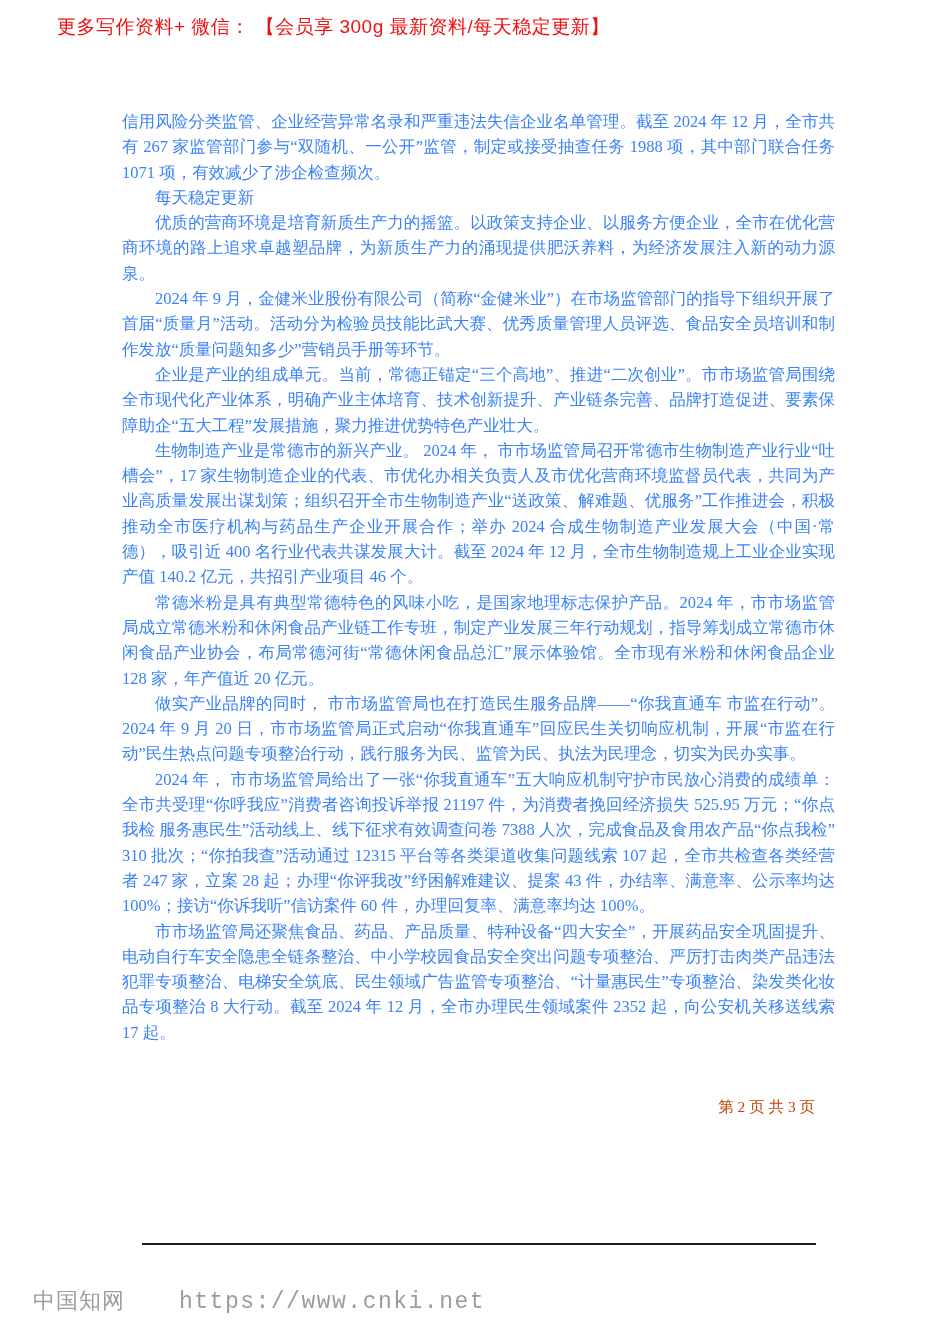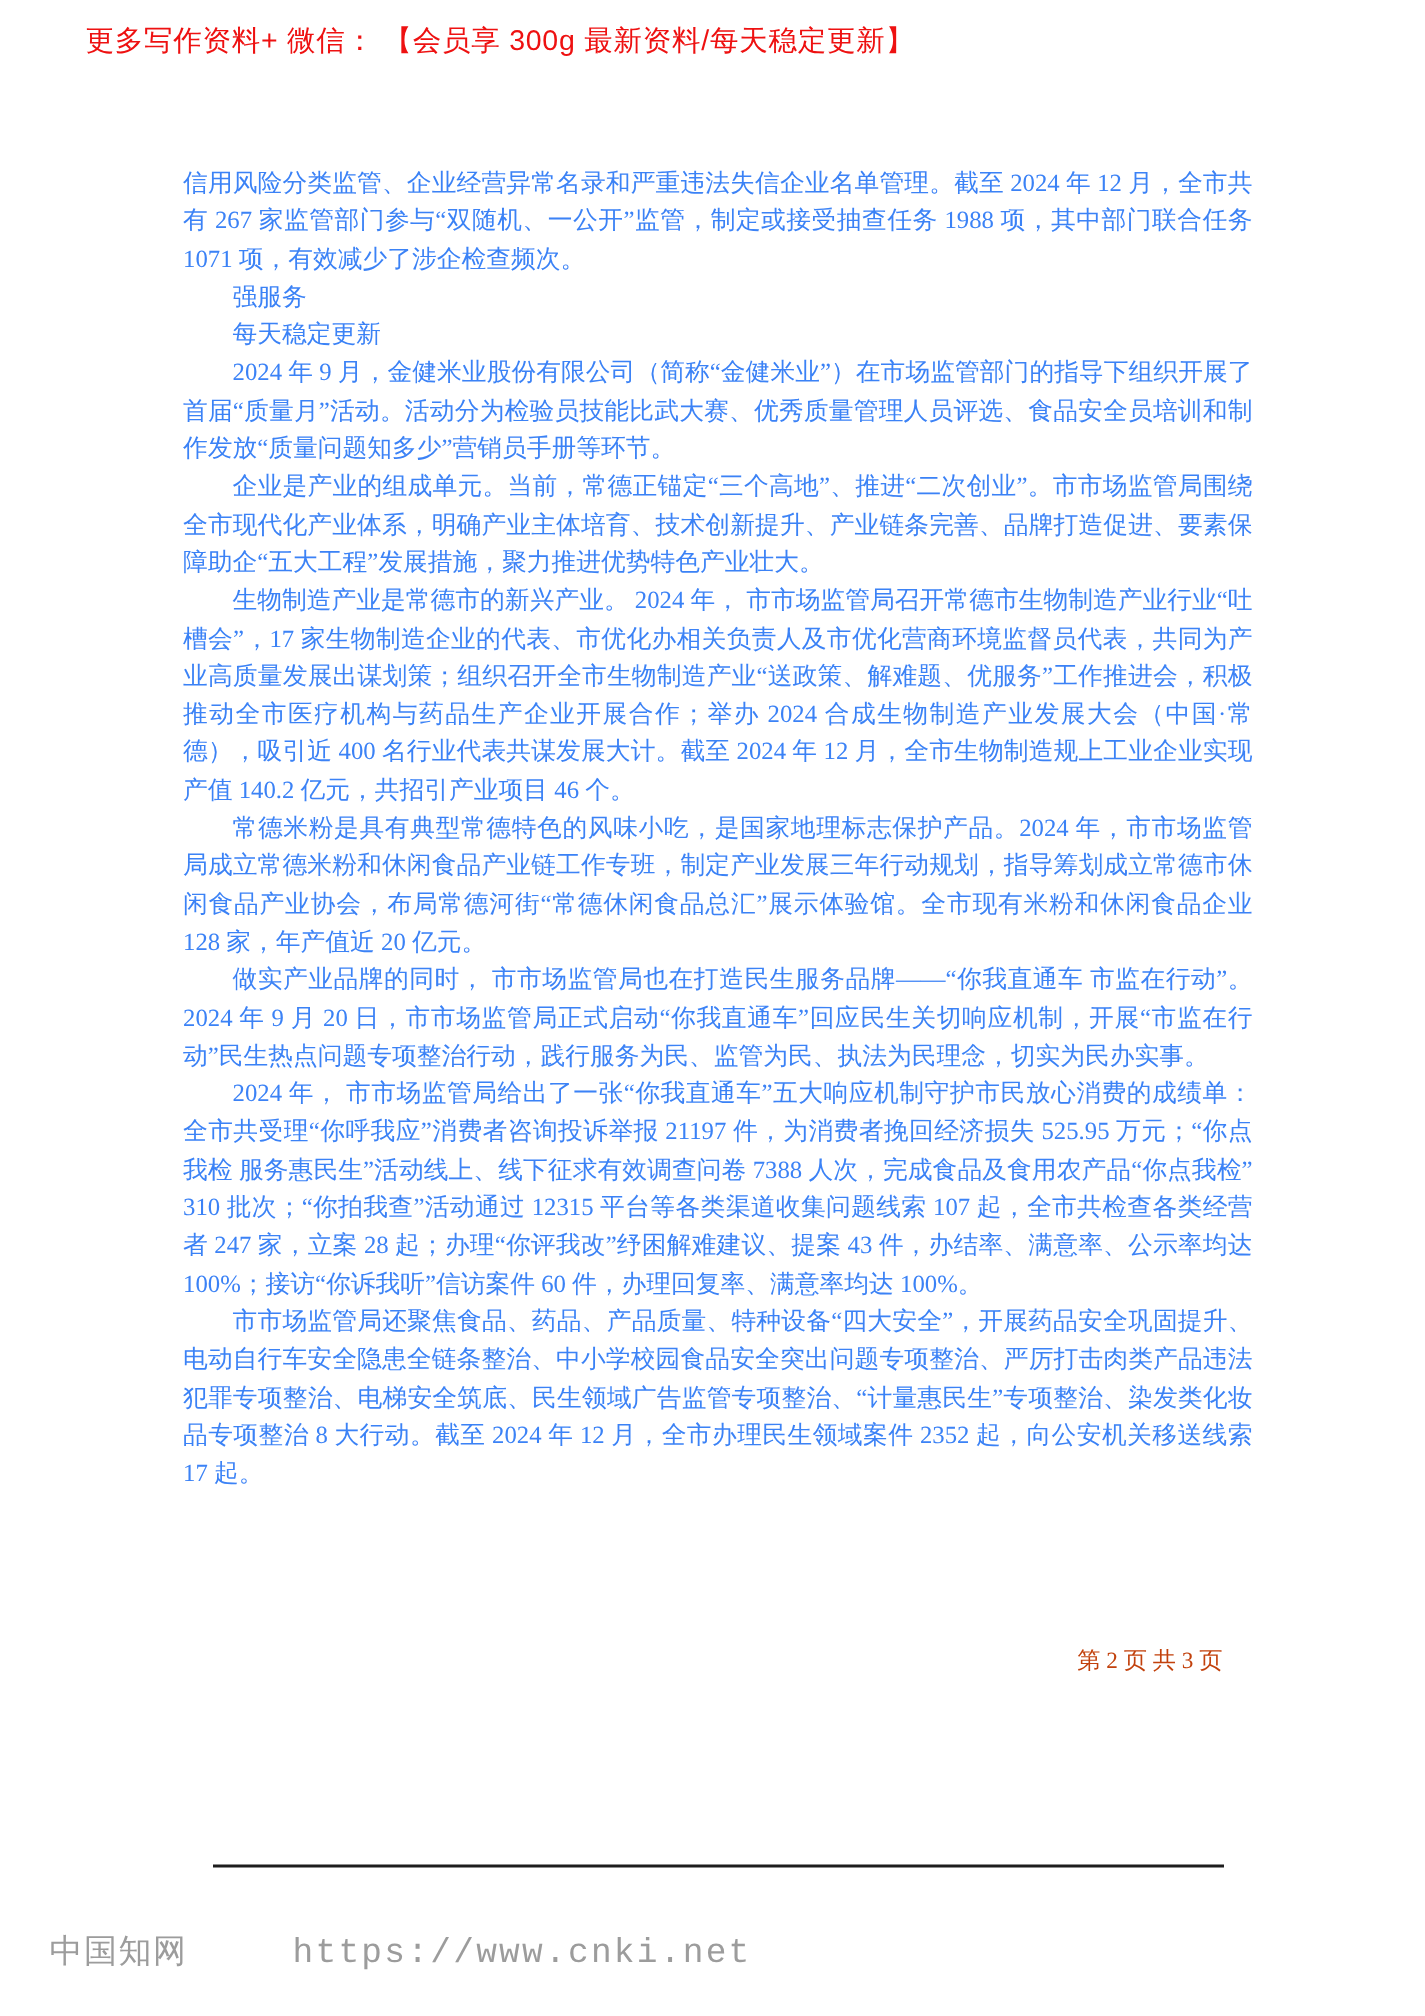--- a/index.html
+++ b/index.html
@@ -60,21 +60,21 @@
     width: 674px;
     height: 2px;
     background: #1d1d1d;
   }
   .watermark {
     position: absolute;
     left: 33px;
     top: 1286px;
     display: flex;
     align-items: baseline;
-    gap: 34px;
+    gap: 18px;
     color: #9c9c9c;
   }
   .watermark .site-name {
     font-size: 22px;
     font-family: "Liberation Serif", serif;
     letter-spacing: 1px;
   }
   .watermark .site-url {
     font-size: 23px;
     font-family: "Liberation Mono", monospace;
@@ -84,22 +84,22 @@
 </style>
 </head>
 <body>
 
 <div class="page">
 
   <div class="promo-header">更多写作资料+ 微信： 【会员享 300g 最新资料/每天稳定更新】</div>
 
   <div class="article">
       <p class="para">信用风险分类监管、企业经营异常名录和严重违法失信企业名单管理。截至 2024 年 12 月，全市共有 267 家监管部门参与“双随机、一公开”监管，制定或接受抽查任务 1988 项，其中部门联合任务 1071 项，有效减少了涉企检查频次。</p>
-      <p class="para indent">强服务</p>
       <p class="para indent">每天稳定更新</p>
+      <p class="para indent">优质的营商环境是培育新质生产力的摇篮。以政策支持企业、以服务方便企业，全市在优化营商环境的路上追求卓越塑品牌，为新质生产力的涌现提供肥沃养料，为经济发展注入新的动力源泉。</p>
       <p class="para indent">2024 年 9 月，金健米业股份有限公司（简称“金健米业”）在市场监管部门的指导下组织开展了首届“质量月”活动。活动分为检验员技能比武大赛、优秀质量管理人员评选、食品安全员培训和制作发放“质量问题知多少”营销员手册等环节。</p>
       <p class="para indent">企业是产业的组成单元。当前，常德正锚定“三个高地”、推进“二次创业”。市市场监管局围绕全市现代化产业体系，明确产业主体培育、技术创新提升、产业链条完善、品牌打造促进、要素保障助企“五大工程”发展措施，聚力推进优势特色产业壮大。</p>
       <p class="para indent">生物制造产业是常德市的新兴产业。 2024 年， 市市场监管局召开常德市生物制造产业行业“吐槽会”，17 家生物制造企业的代表、市优化办相关负责人及市优化营商环境监督员代表，共同为产业高质量发展出谋划策；组织召开全市生物制造产业“送政策、解难题、优服务”工作推进会，积极推动全市医疗机构与药品生产企业开展合作；举办 2024 合成生物制造产业发展大会（中国·常德），吸引近 400 名行业代表共谋发展大计。截至 2024 年 12 月，全市生物制造规上工业企业实现产值 140.2 亿元，共招引产业项目 46 个。</p>
       <p class="para indent">常德米粉是具有典型常德特色的风味小吃，是国家地理标志保护产品。2024 年，市市场监管局成立常德米粉和休闲食品产业链工作专班，制定产业发展三年行动规划，指导筹划成立常德市休闲食品产业协会，布局常德河街“常德休闲食品总汇”展示体验馆。全市现有米粉和休闲食品企业 128 家，年产值近 20 亿元。</p>
       <p class="para indent">做实产业品牌的同时， 市市场监管局也在打造民生服务品牌——“你我直通车 市监在行动”。2024 年 9 月 20 日，市市场监管局正式启动“你我直通车”回应民生关切响应机制，开展“市监在行动”民生热点问题专项整治行动，践行服务为民、监管为民、执法为民理念，切实为民办实事。</p>
       <p class="para indent">2024 年， 市市场监管局给出了一张“你我直通车”五大响应机制守护市民放心消费的成绩单：全市共受理“你呼我应”消费者咨询投诉举报 21197 件，为消费者挽回经济损失 525.95 万元；“你点我检 服务惠民生”活动线上、线下征求有效调查问卷 7388 人次，完成食品及食用农产品“你点我检” 310 批次；“你拍我查”活动通过 12315 平台等各类渠道收集问题线索 107 起，全市共检查各类经营者 247 家，立案 28 起；办理“你评我改”纾困解难建议、提案 43 件，办结率、满意率、公示率均达 100%；接访“你诉我听”信访案件 60 件，办理回复率、满意率均达 100%。</p>
       <p class="para indent">市市场监管局还聚焦食品、药品、产品质量、特种设备“四大安全”，开展药品安全巩固提升、电动自行车安全隐患全链条整治、中小学校园食品安全突出问题专项整治、严厉打击肉类产品违法犯罪专项整治、电梯安全筑底、民生领域广告监管专项整治、“计量惠民生”专项整治、染发类化妆品专项整治 8 大行动。截至 2024 年 12 月，全市办理民生领域案件 2352 起，向公安机关移送线索 17 起。</p>
     </div>
 
   <div class="page-footer">第 2 页 共 3 页</div>

